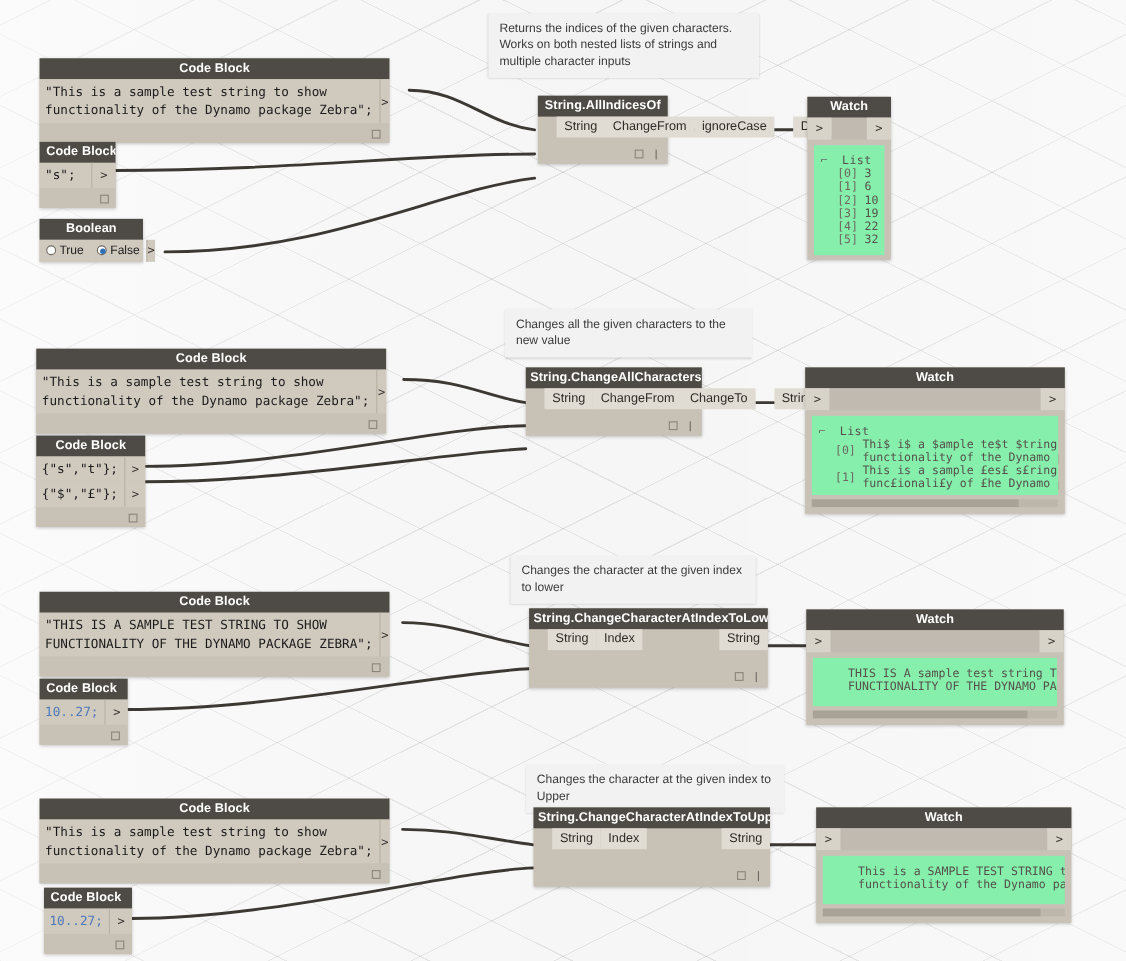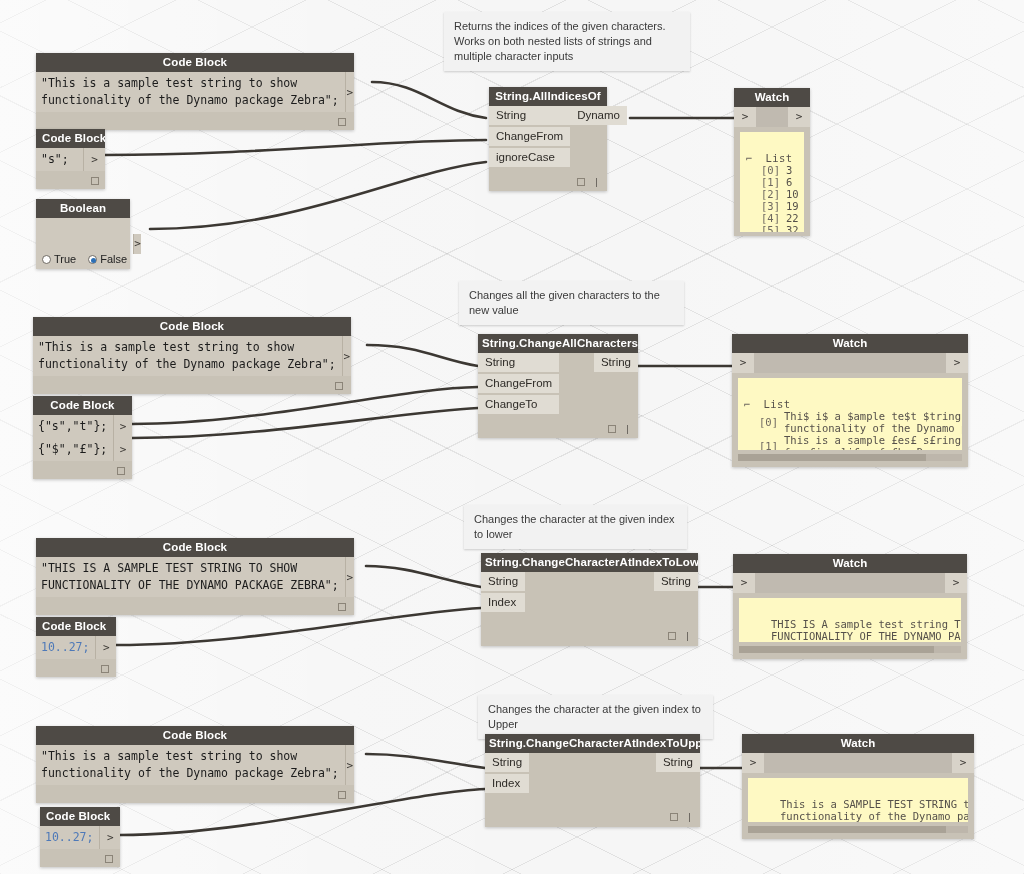--- a/index.html
+++ b/index.html
@@ -52,52 +52,52 @@
   .port-out {
     width:22px; background:#cfc9be; border-left:1px solid #b8b1a4;
     color:#3a3733; font-size:11px; display:flex;
     align-items:center; justify-content:center; font-family:"DejaVu Sans Mono", monospace;
   }
   .cb-foot { height:18px; background:#c8c2b6; position:relative; }
   .sq { position:absolute; width:8px; height:8px; border:1px solid #8b8478; }
 
   
   .fn-rows { display:flex; justify-content:space-between; }
-  .fn-in, .fn-out { display:flex; flex-direction:column; }
+  .fn-in, .fn-out { display:flex; flex-direction:row;padding-left:17px; }
   .port {
     background:#e0dcd3; color:#2e2b27; font-size:11.5px;
     padding:3px 7px 4px; margin-bottom:2px; white-space:nowrap;
   }
   .port.out { text-align:right; }
   .fn-foot { height:22px; position:relative; }
 
   
   .watch-bar { display:flex; justify-content:space-between; background:#c0bab0; }
   .watch-bar .pin {
     width:22px; font-family:"DejaVu Sans Mono", monospace; font-size:11px;
     background:#d8d3c9; color:#3a3733; text-align:center; padding:3px 0 4px;
   }
   .watch-body {
-    margin:5px 6px 4px; background:#fef9c3;
+    margin:5px 6px 4px; background:#86efac;
     font-family:"DejaVu Sans Mono", monospace; font-size:10.5px;
-    color:#55504a; padding:20px 6px; overflow:hidden; position:relative;
+    color:#55504a; padding:8px 6px; overflow:hidden; position:relative;
   }
   .w-list { color:#55504a; letter-spacing:.4px; }
   .w-line { white-space:pre; display:flex; }
   .w-idx { color:#6d675f; width:40px; text-align:right; padding-right:6px; flex:0 0 auto;}
   .w-val { white-space:pre; }
   .w-multi { display:flex; align-items:center; }
   .w-multi .w-idx { align-self:center; }
   .w-scroll { height:7px; background:#bdb6ab; margin:4px 6px 6px; }
   .w-scroll i { display:block; height:7px; background:#a9a296; }
   .w-plain { white-space:pre; text-align:left; padding-left:26px; }
 
   
   .bool-row { display:flex; align-items:center; background:#cfc9be; }
-  .bool-opt { display:flex; align-items:center; gap:3px; font-size:11px; color:#222; padding:3px 6px 4px;margin-top:32px;}
+  .bool-opt { display:flex; align-items:center; gap:3px; font-size:11px; color:#222; padding:3px 6px 4px;}
   .radio { width:9px; height:9px; border-radius:50%; border:1px solid #6f6a63; background:#fff; display:inline-block; position:relative;}
   .radio.on { background:#fff; }
   .radio.on::after{ content:""; position:absolute; left:2px; top:2px; width:5px; height:5px; border-radius:50%; background:#2c6fb5;}
 
   
   .note {
     position:absolute; background:#f2f2f2; color:#3a3a3a;
     font-size:11px; line-height:15px; padding:7px 10px;
     box-shadow:0 1px 2px rgba(0,0,0,0.18);
   }

